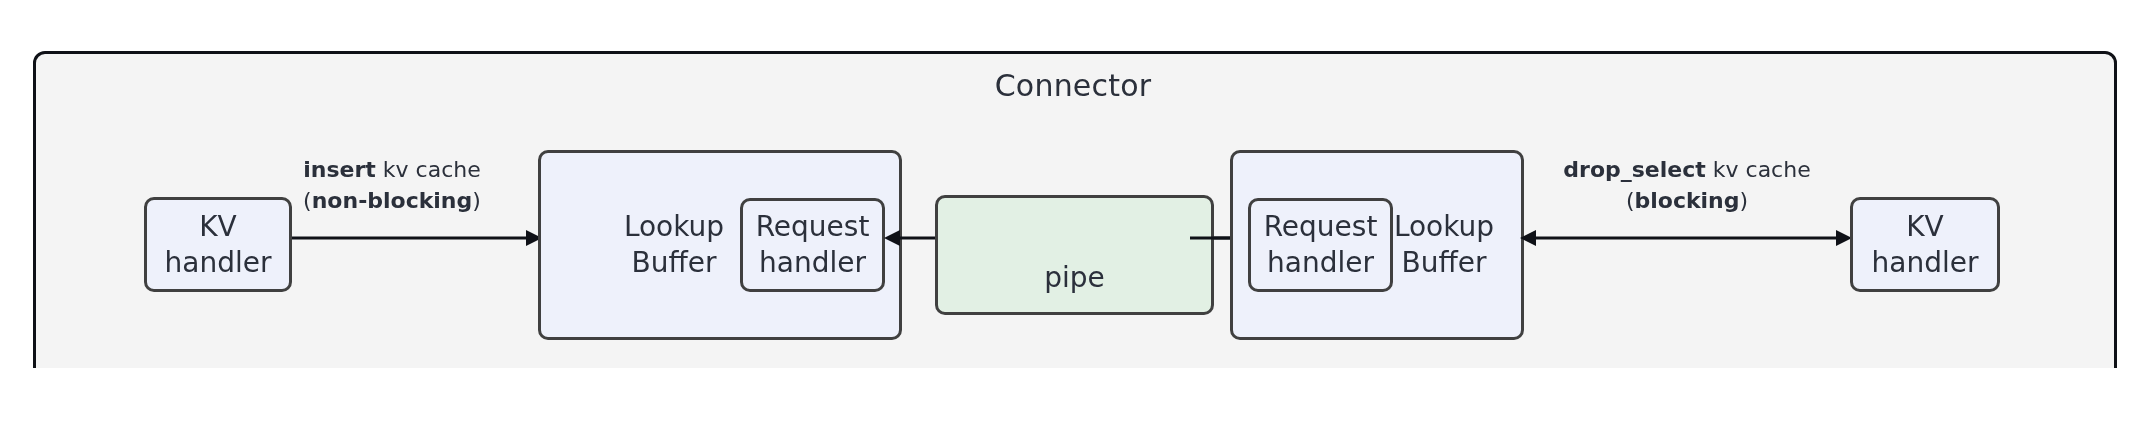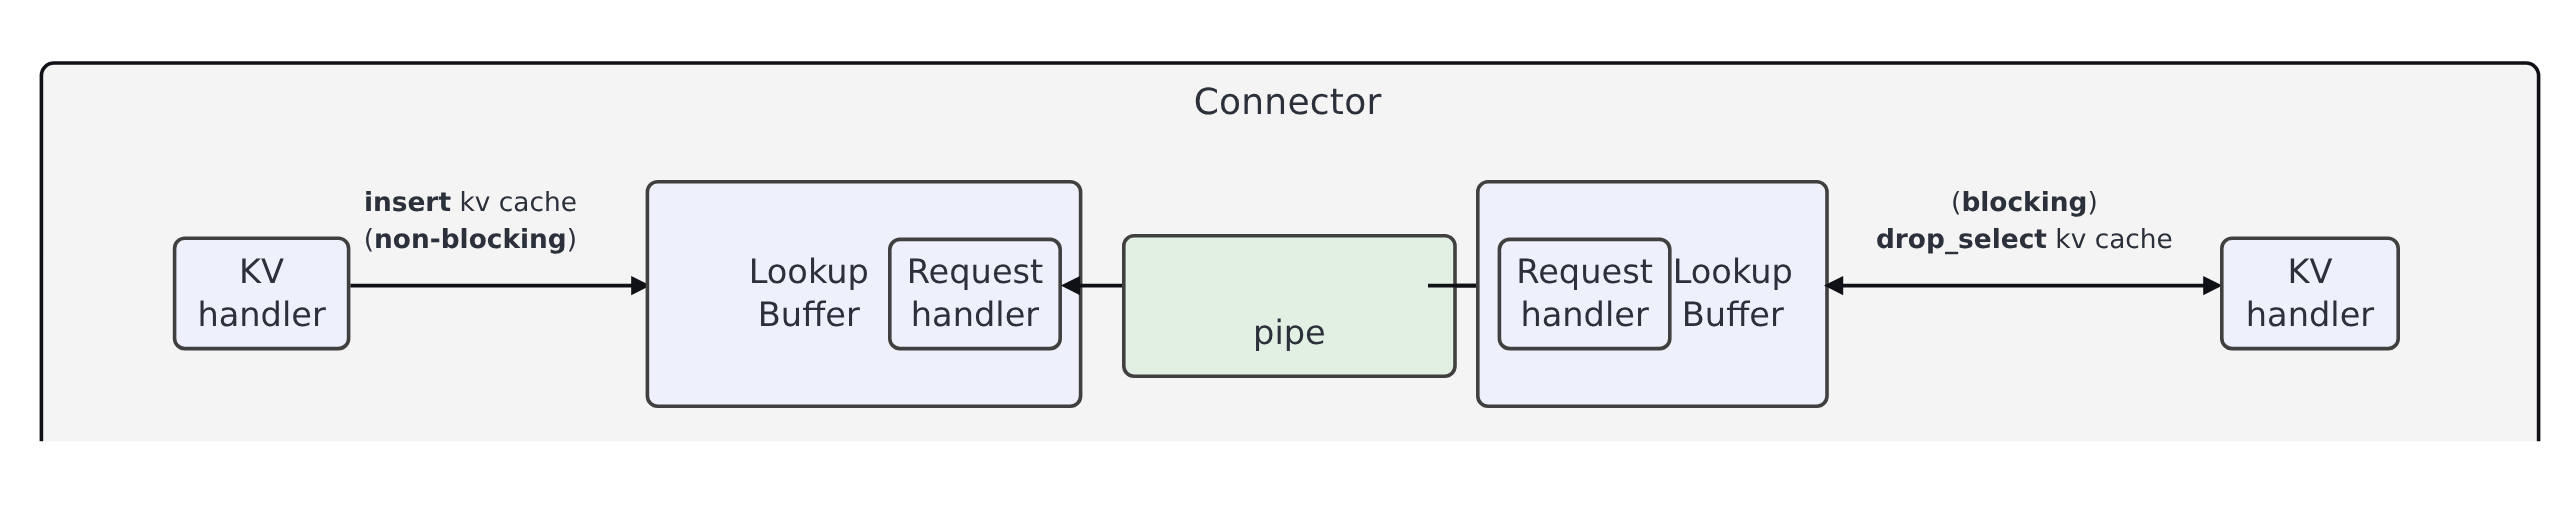--- a/index.html
+++ b/index.html
@@ -224,24 +224,24 @@
 
   <div class="node" id="right-request-handler">
     <div>
       <span>Request</span><br>
       <span>handler</span>
     </div>
   </div>
 
   <div class="edge-label" id="drop-select-label">
     <div>
+      <b>drop_select</b><span> kv cache</span>
+    </div>
+    <div>
       <span>(</span><b>blocking</b><span>)</span>
-    </div>
-    <div>
-      <b>drop_select</b><span> kv cache</span>
     </div>
   </div>
   <svg class="arrow-svg" id="drop-select-arrow" width="332" height="20">
     <line x1="12" y1="10" x2="320" y2="10" stroke="#0f1117" stroke-width="3"></line>
     <polygon points="0,10 16,2 16,18" fill="#0f1117"></polygon>
     <polygon points="332,10 316,2 316,18" fill="#0f1117"></polygon>
   </svg>
 
   <div class="node" id="kv-consumer">
     <div>

